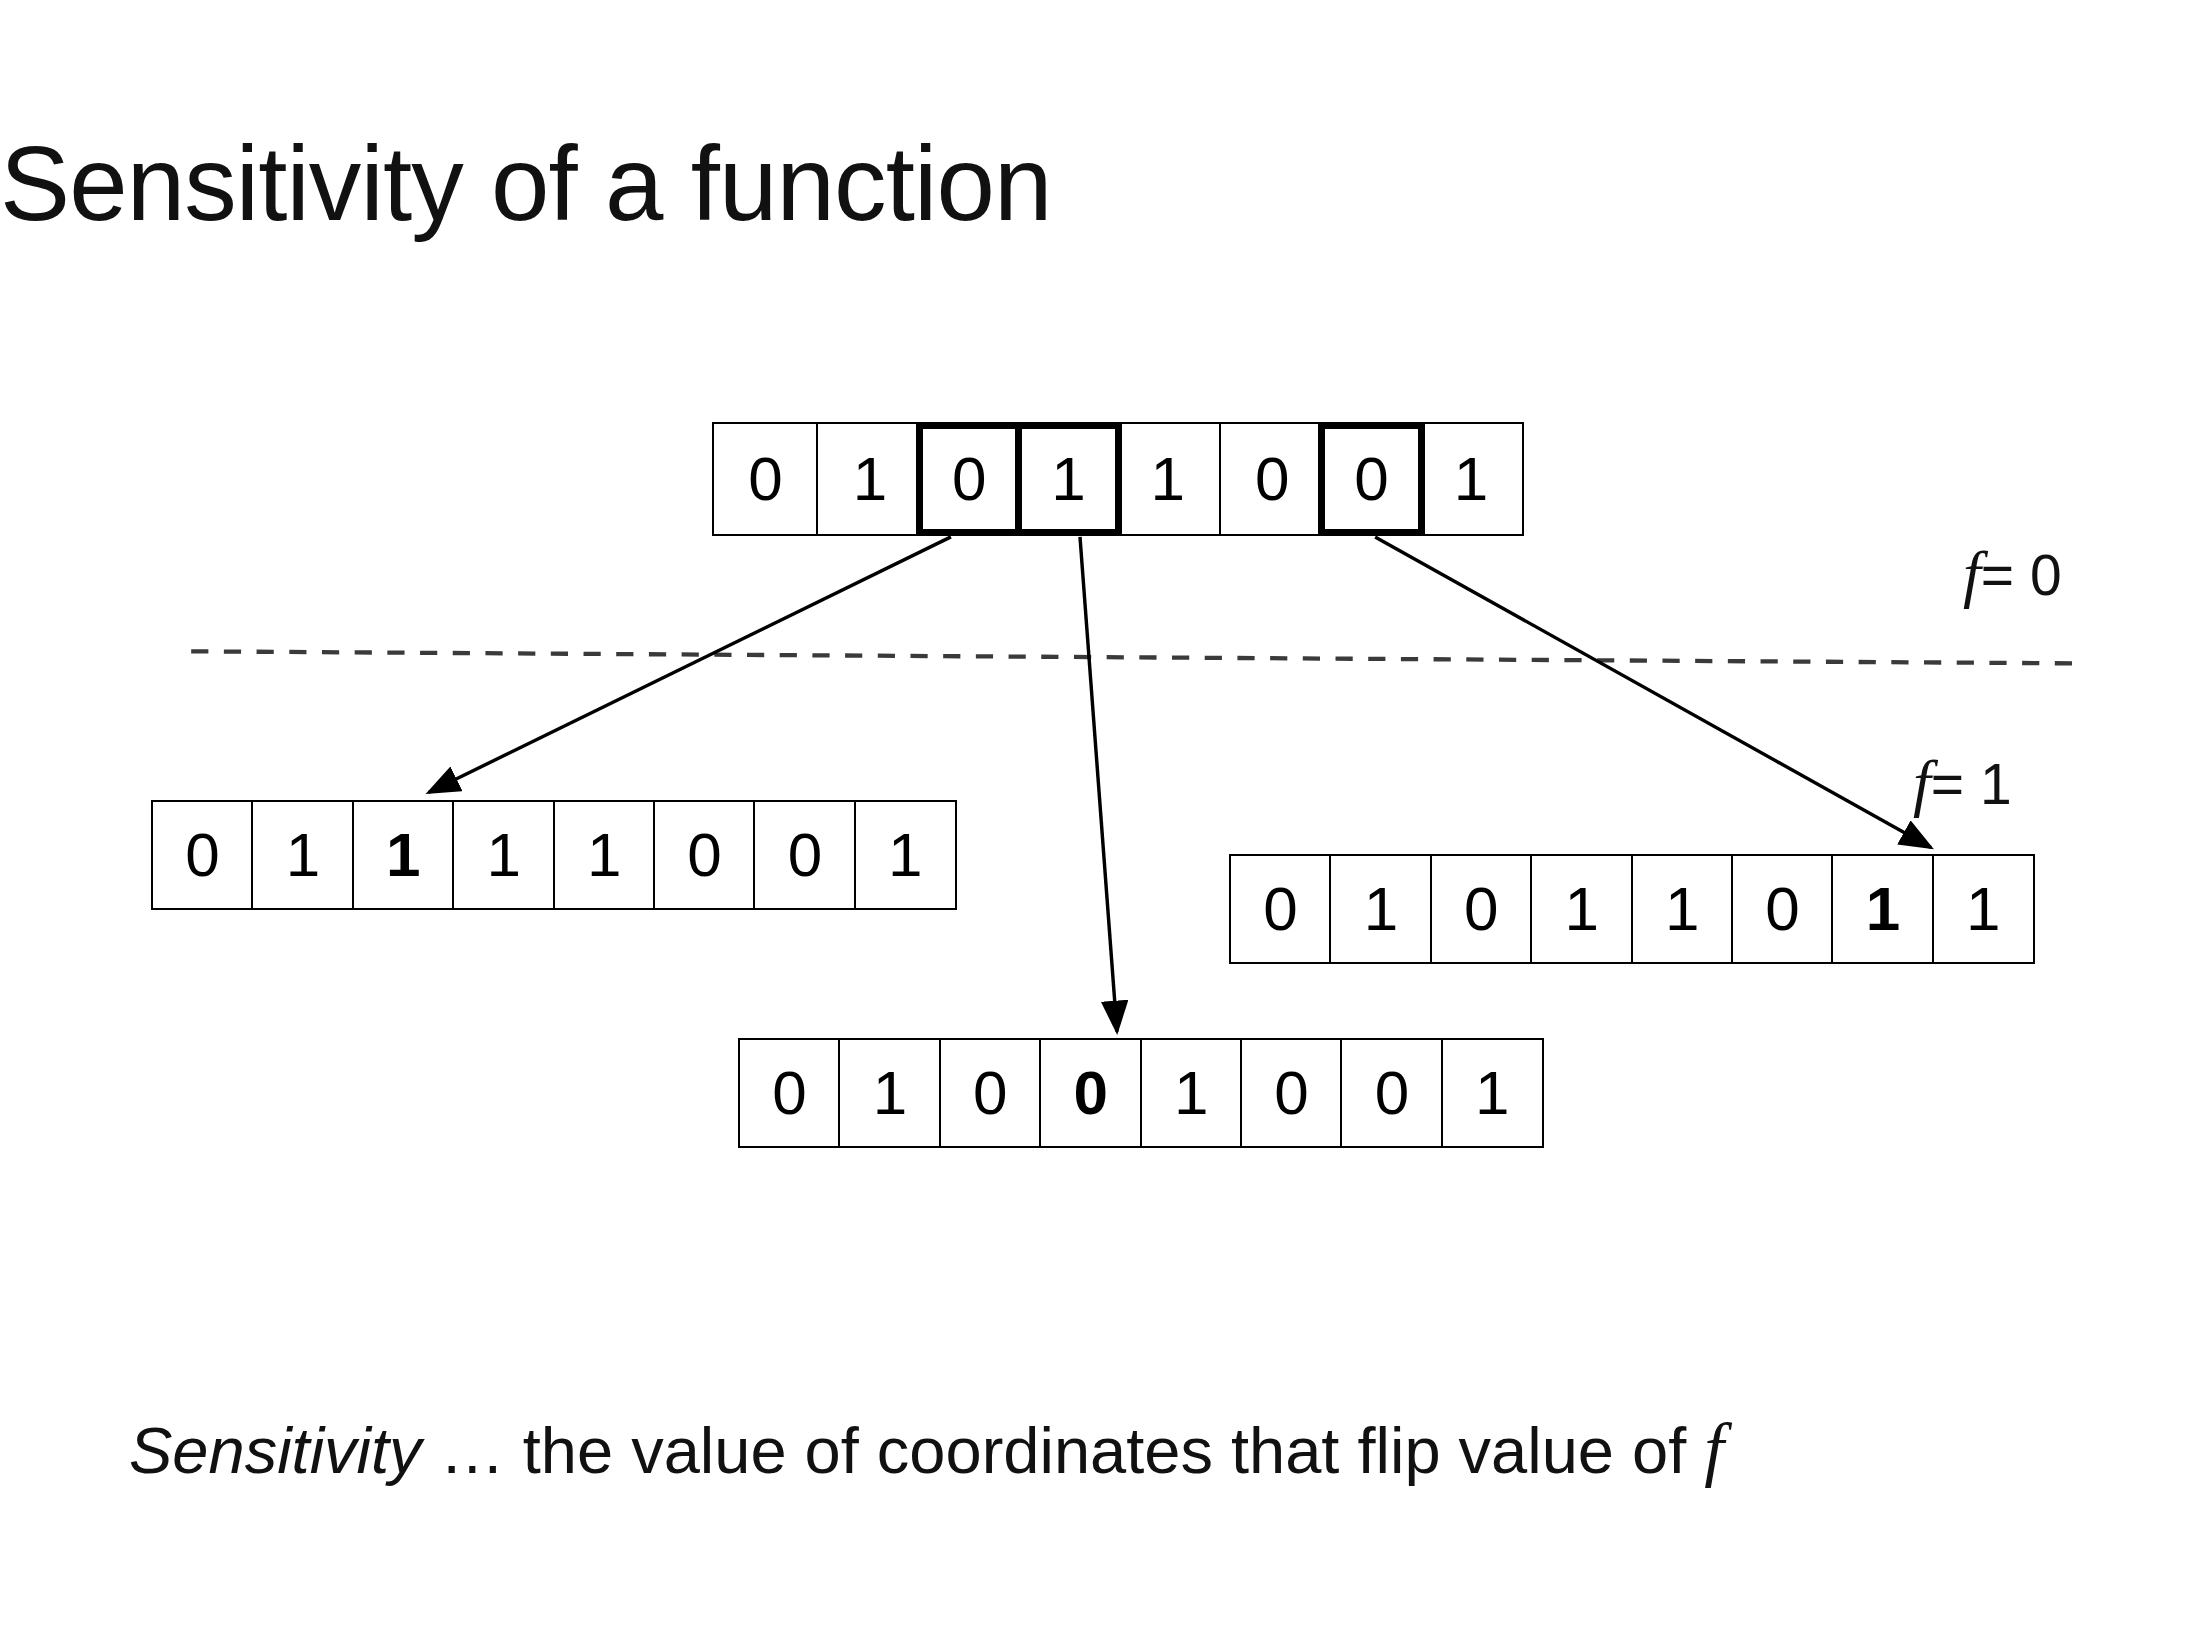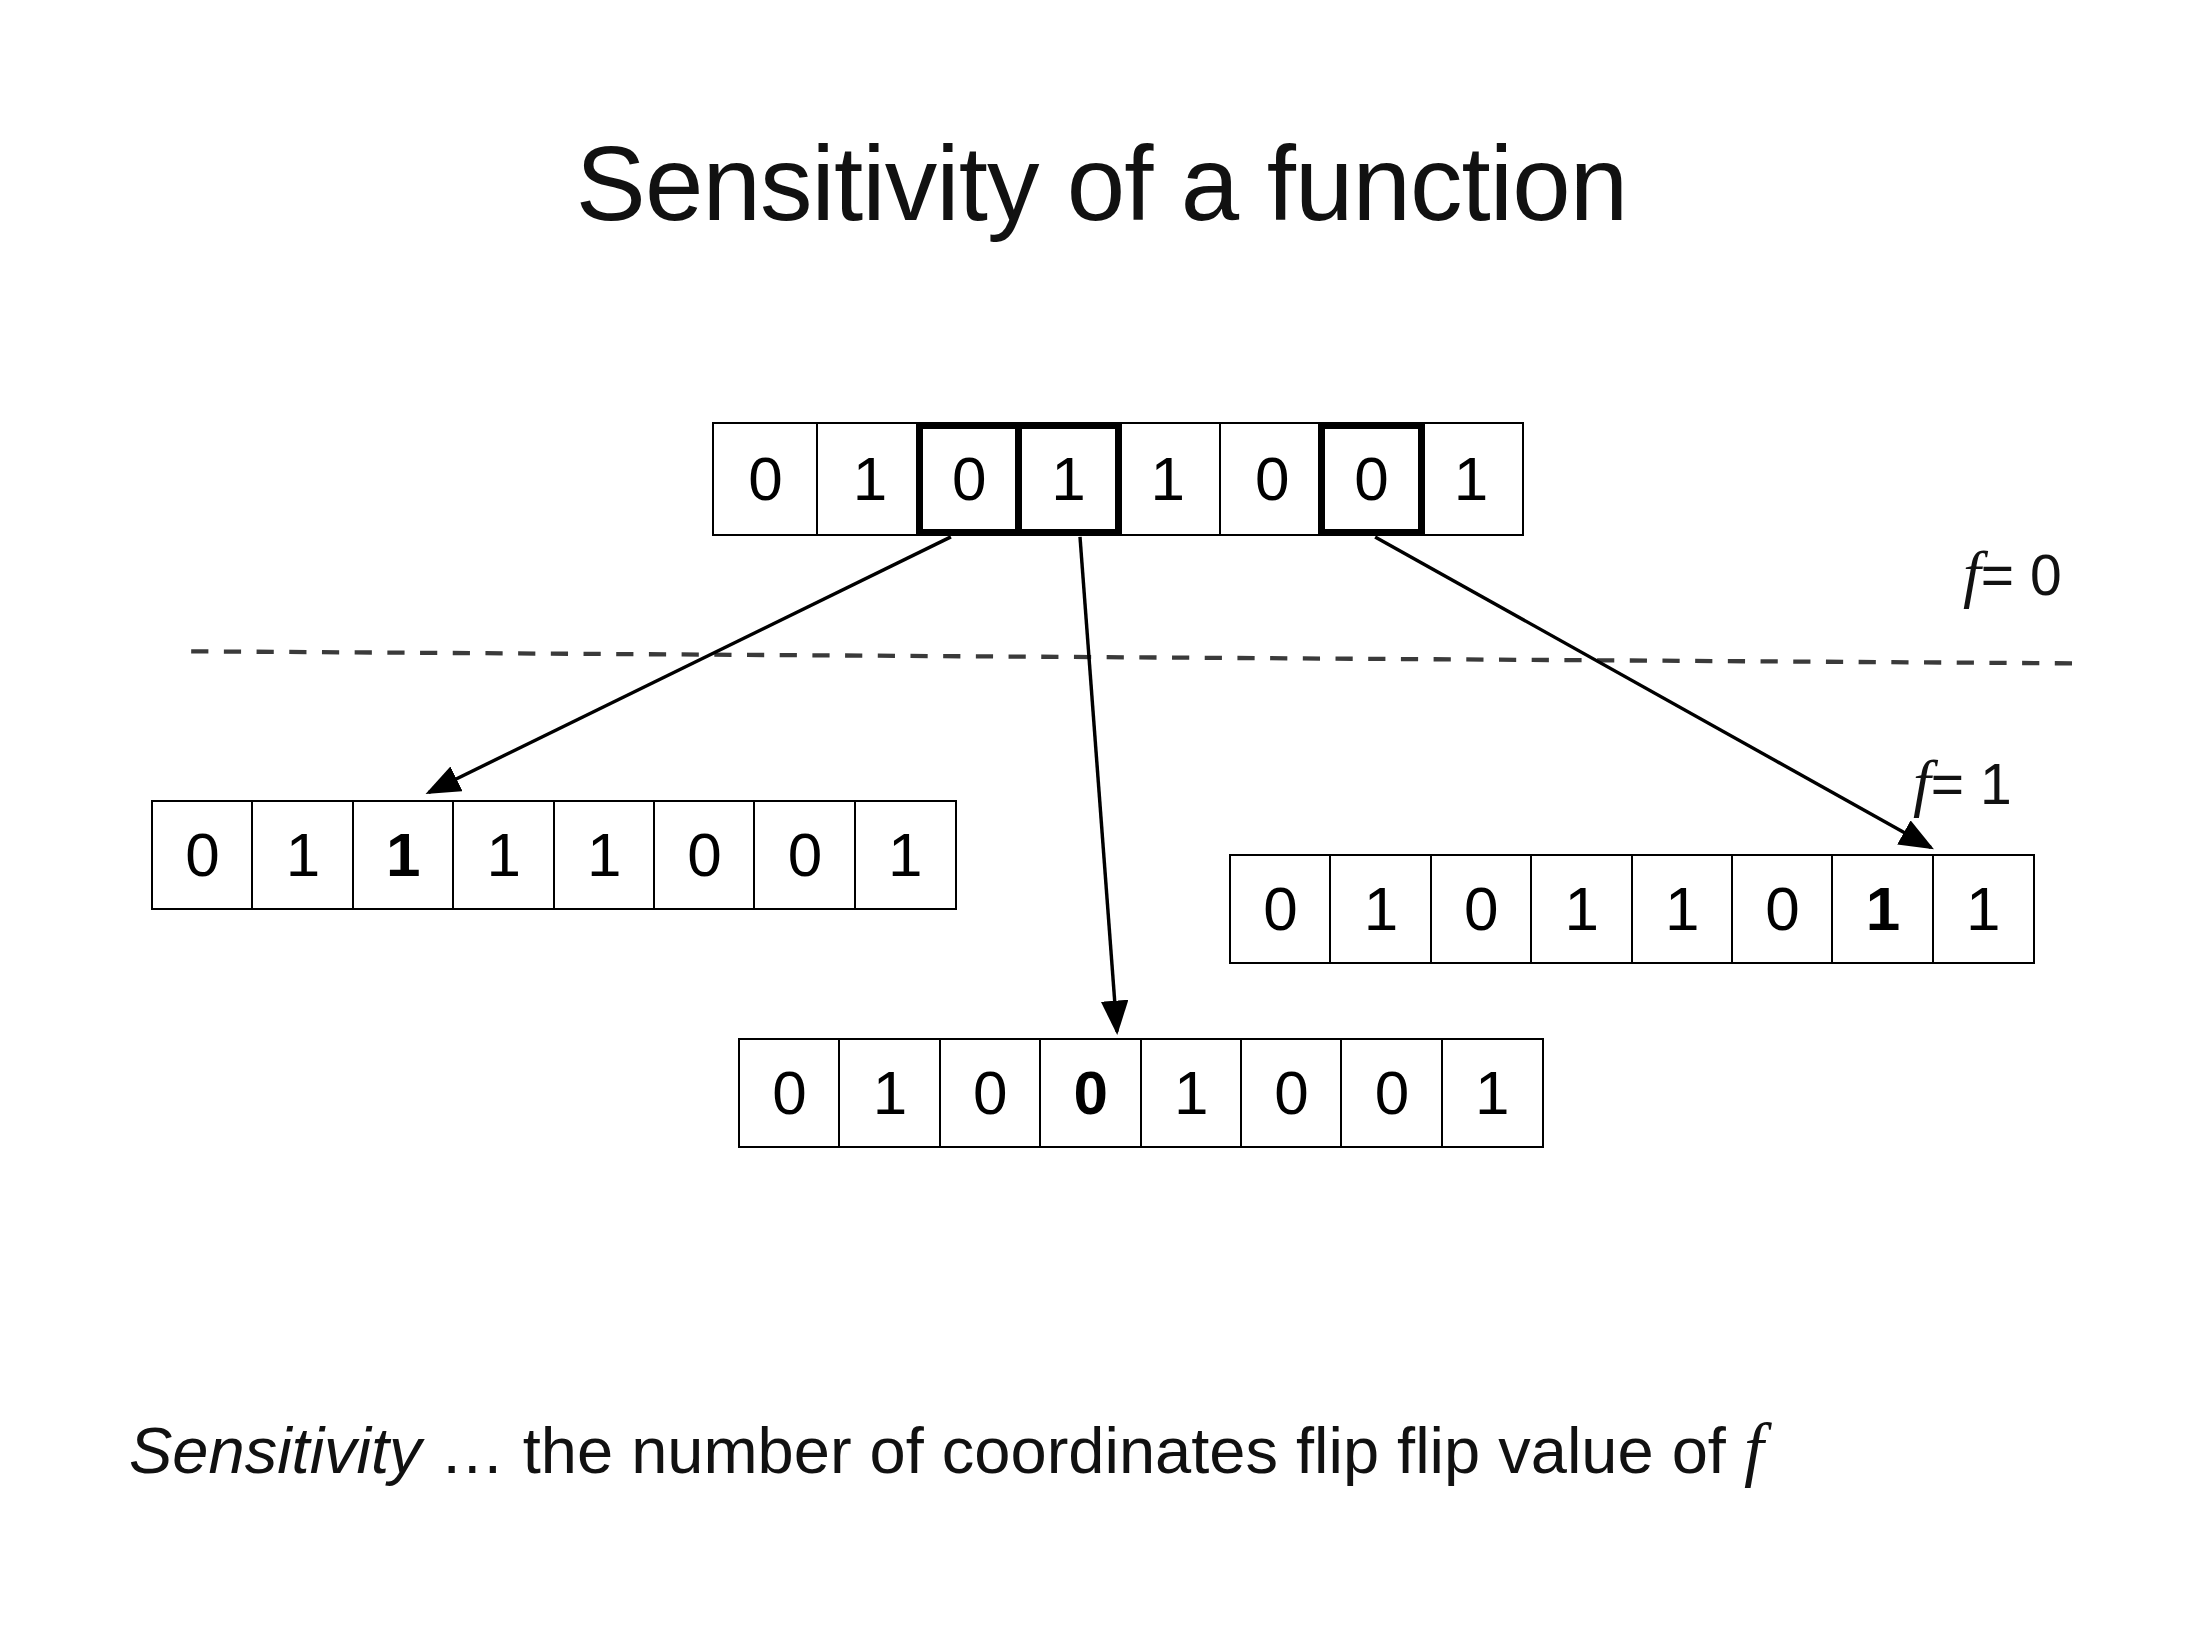--- a/index.html
+++ b/index.html
@@ -22,21 +22,21 @@
     width: 2203px;
     height: 1652px;
   }
 
   
   #title {
     position: absolute;
     left: 0;
     top: 129px;
     width: 2203px;
-    text-align: center;
+    text-align: left;
     font-size: 105px;
     line-height: 1.05;
     font-weight: 400;
     letter-spacing: -0.9px;
     color: #111111;
     white-space: nowrap;
   }
 
   
   .bitrow {
@@ -201,17 +201,17 @@
 
   <div class="flabel" id="f-zero">
     <span class="fv">f</span><span>= 0</span>
   </div>
 
   <div class="flabel" id="f-one">
     <span class="fv">f</span><span>= 1</span>
   </div>
 
   <div id="caption">
-    <span class="em">Sensitivity</span><span> … the number of coordinates flip flip value of </span><span class="fv">f</span>
+    <span class="em">Sensitivity</span><span> … the value of coordinates that flip value of </span><span class="fv">f</span>
   </div>
 
 </div>
 
 
 </body></html>

